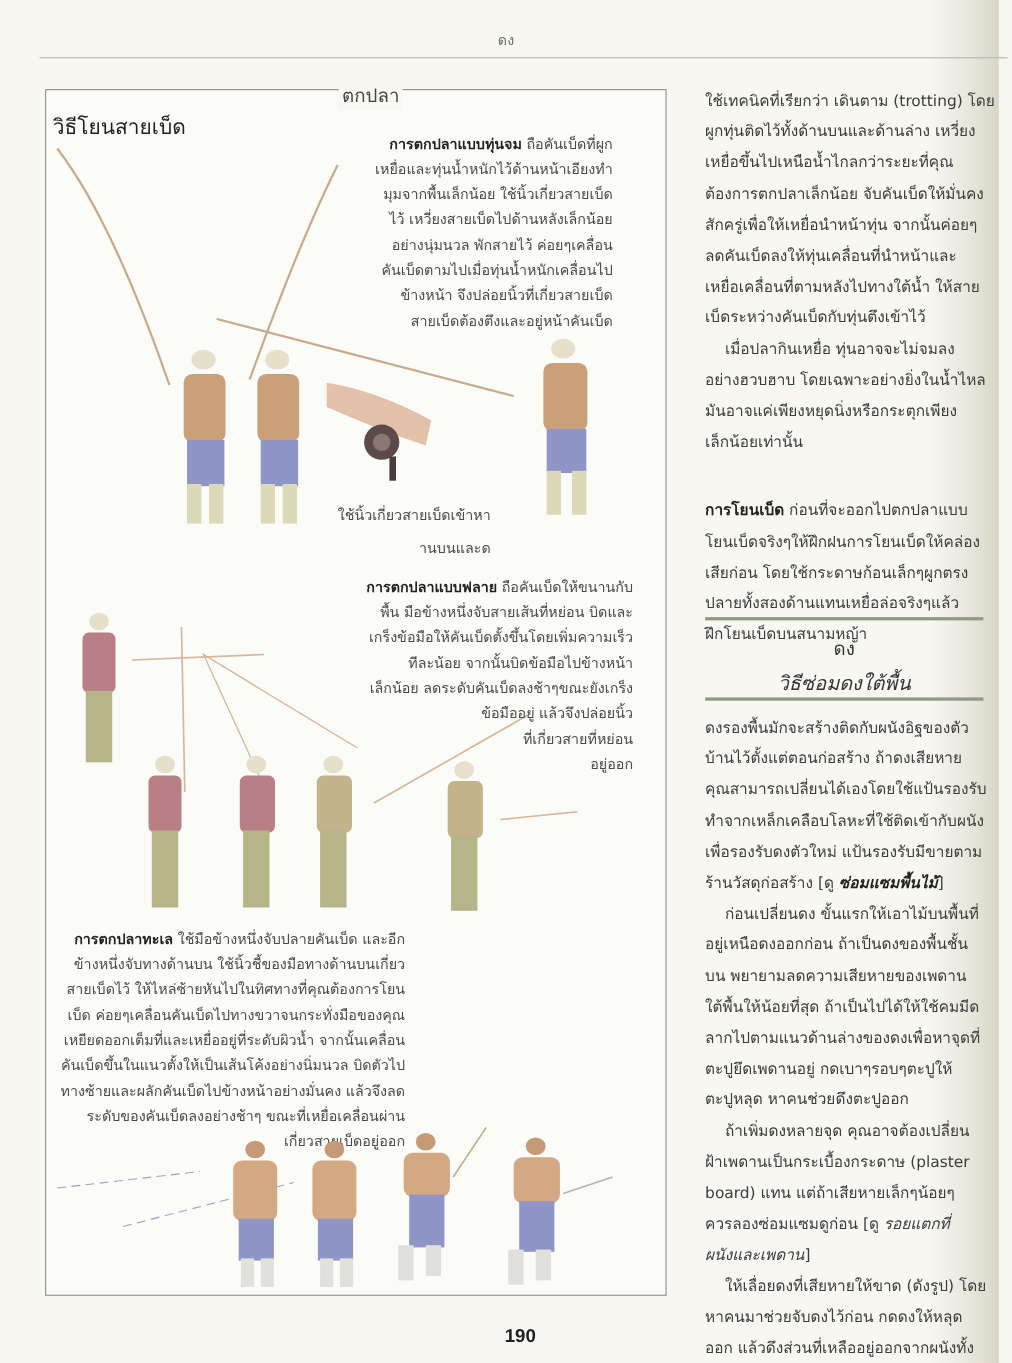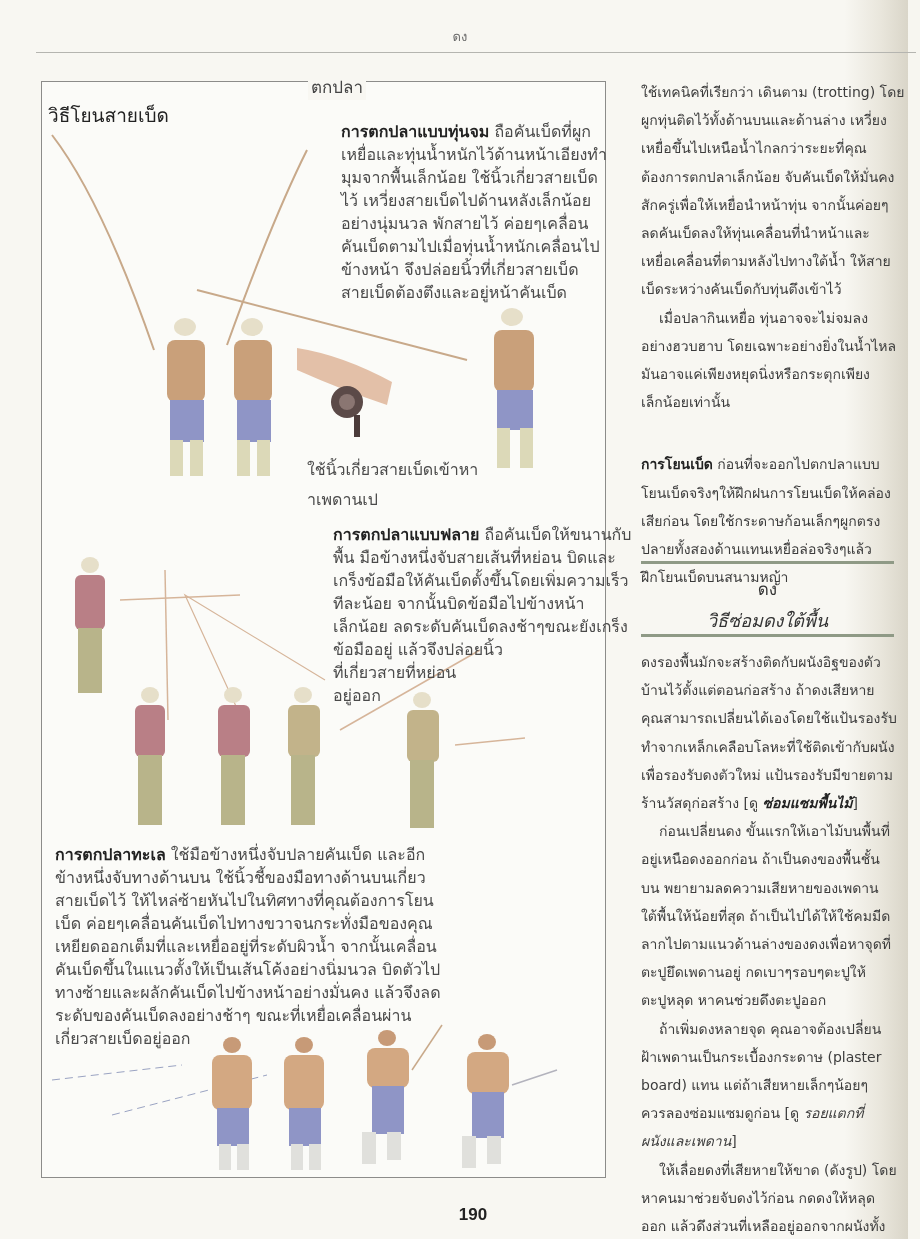--- a/index.html
+++ b/index.html
@@ -32,21 +32,21 @@
       position: absolute; left: 308px; top: 73px; padding: 0 3px;
       background: #f8f7f2; font-size: 17px; color: #444;
       font-family: "Liberation Serif", serif;
     }
     .panel-title {
       position: absolute; left: 0; top: 100px; width: 606px; 
       font-family: "Liberation Serif", serif; font-size: 19px; color: #222;
       padding-left: 48px;
     }
     .caption {
-      position: absolute; font-size: 16px; line-height: 23px; color: #4a4a4a;
+      position: absolute; font-size: 13px; line-height: 23px; color: #4a4a4a; text-align: right;
     }
     .caption b { color: #222; font-weight: bold; }
     .caption .line { display: block; white-space: nowrap; }
 
     
     .illus { position: absolute; }
     .illus svg { display: block; }
 
     
     .right-col {
@@ -136,21 +136,21 @@
     <span class="line">มุมจากพื้นเล็กน้อย ใช้นิ้วเกี่ยวสายเบ็ด</span>
     <span class="line">ไว้ เหวี่ยงสายเบ็ดไปด้านหลังเล็กน้อย</span>
     <span class="line">อย่างนุ่มนวล พักสายไว้ ค่อยๆเคลื่อน</span>
     <span class="line">คันเบ็ดตามไปเมื่อทุ่นน้ำหนักเคลื่อนไป</span>
     <span class="line">ข้างหน้า จึงปล่อยนิ้วที่เกี่ยวสายเบ็ด</span>
     <span class="line">สายเบ็ดต้องตึงและอยู่หน้าคันเบ็ด</span>
   </div>
 
   <div class="caption" style="left:307px; top:455px; line-height:30px;">
     <span class="line">ใช้นิ้วเกี่ยวสายเบ็ดเข้าหา</span>
-    <span class="line">าเพดานเป</span>
+    <span class="line">านบนและด</span>
   </div>
 
   <div class="illus" style="left:50px; top:540px;">
     <svg width="550" height="300" viewBox="0 0 550 300">
       <path d="M70,60 L190,55" stroke="#d6b59a" stroke-width="1.5" fill="none"></path>
       <path d="M118,180 L115,30" stroke="#d6b59a" stroke-width="1.5" fill="none"></path>
       <path d="M190,175 L135,55 L275,140" stroke="#d6b59a" stroke-width="1.2" fill="none"></path>
       <path d="M290,190 L430,110" stroke="#d6b59a" stroke-width="1.5" fill="none"></path>
       <path d="M405,205 L475,198" stroke="#d6b59a" stroke-width="1.5" fill="none"></path>
       <g>

